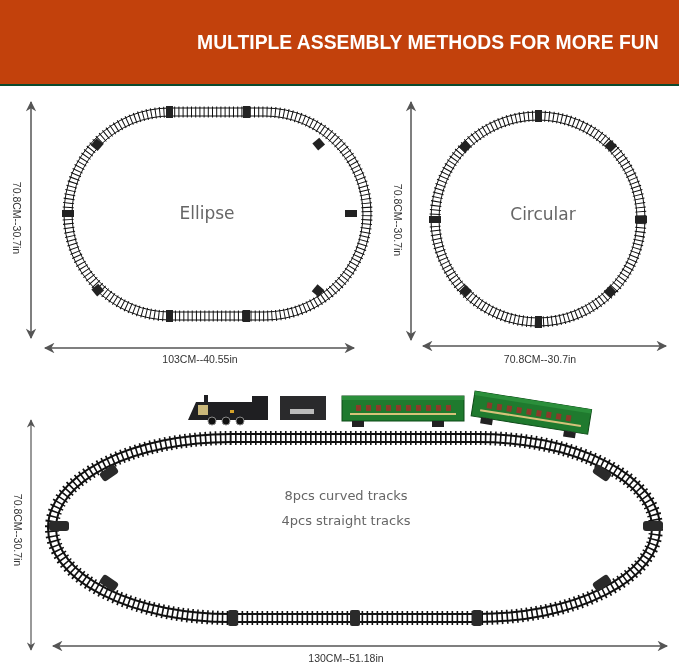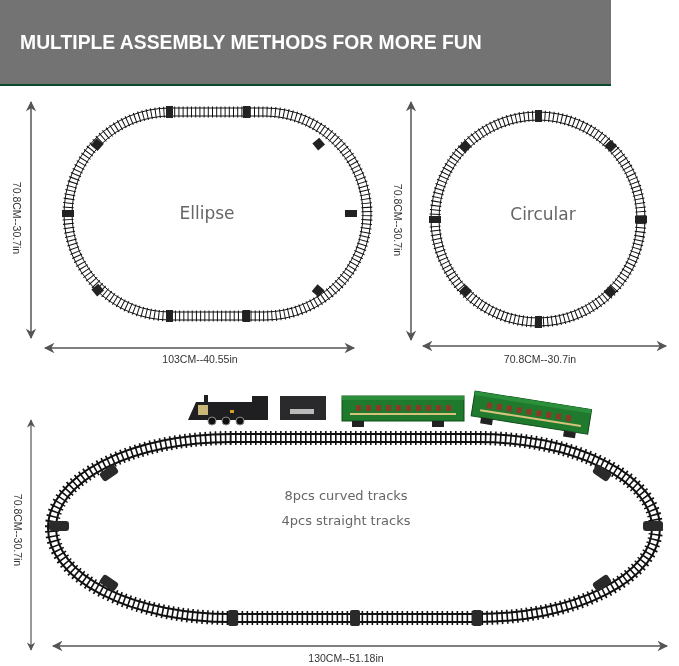--- a/index.html
+++ b/index.html
@@ -1,17 +1,17 @@
 <!DOCTYPE html>
 <html><head>
 <meta charset="utf-8">
 <style>
   html,body{margin:0;padding:0;background:#fff;}
   body{width:679px;height:666px;position:relative;overflow:hidden;font-family:"Liberation Sans",sans-serif;}
-  .banner{position:absolute;left:0;top:0;width:611px;height:84px;background:#737373;border-bottom:2px solid #0b4a2f;display:flex;align-items:center;justify-content:flex-start;}
+  .banner{position:absolute;left:0;top:0;width:679px;height:84px;background:#c2410c;border-bottom:2px solid #0b4a2f;display:flex;align-items:center;justify-content:flex-end;}
   .banner-title{color:#fff;font-weight:bold;font-size:21px;letter-spacing:0px;transform:scaleX(0.92);font-family:"Liberation Sans",sans-serif;}
   svg{position:absolute;left:0;top:0;}
   .lbl{font-family:"Liberation Sans",sans-serif;fill:#333;}
   .center-lbl{font-family:"DejaVu Sans",sans-serif;fill:#666;}
 </style>
 </head>
 <body>
 
 <div class="banner">
   <span class="banner-title">MULTIPLE ASSEMBLY METHODS FOR MORE FUN</span>

